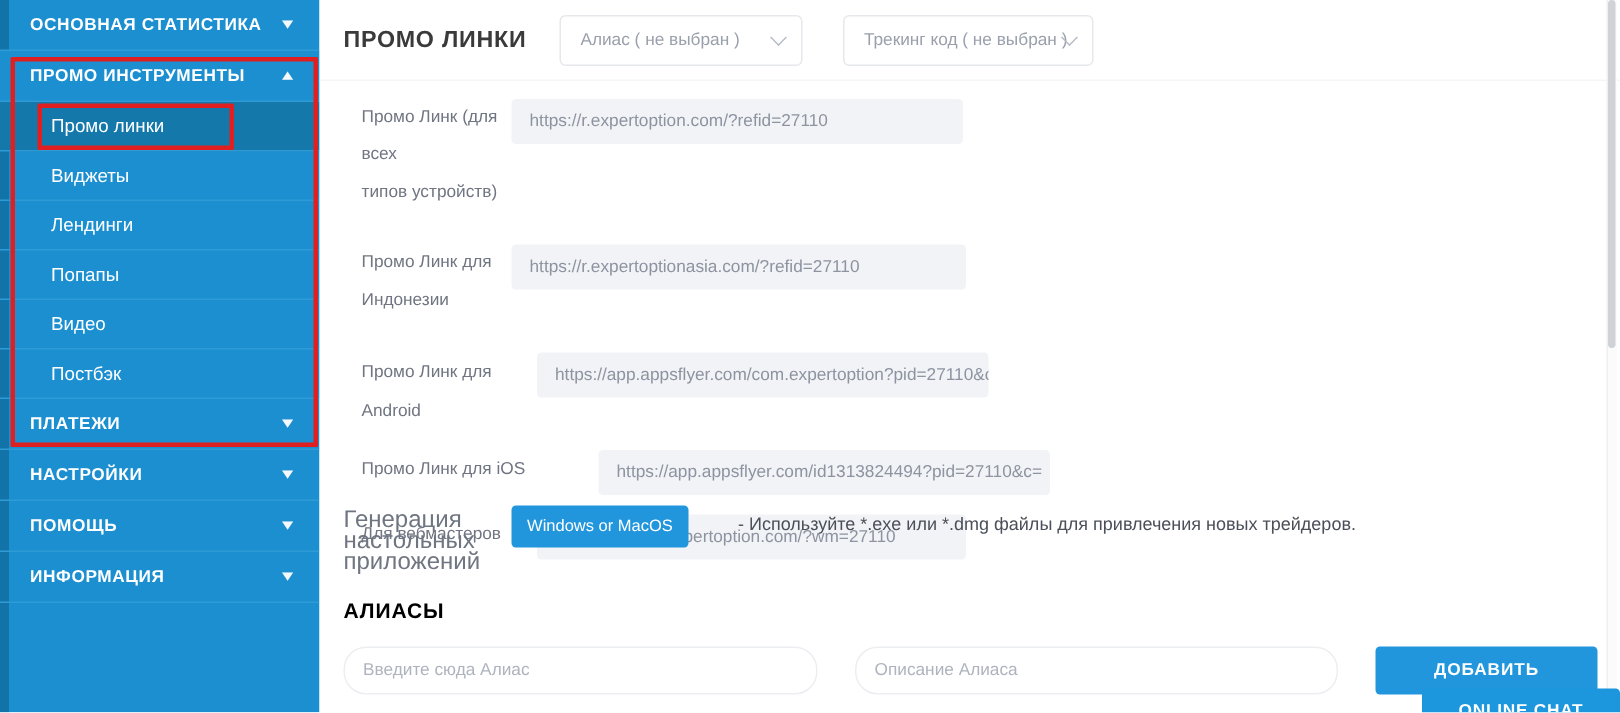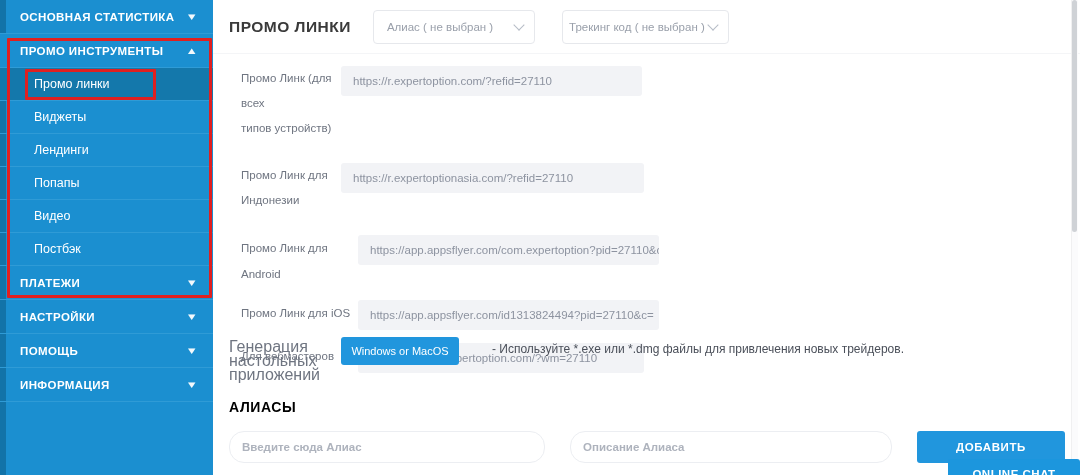--- a/index.html
+++ b/index.html
@@ -139,21 +139,21 @@
     right: 11px;
     top: 50%;
     margin-top: -4px;
     width: 8px; height: 8px;
     border-right: 1.6px solid #b6bcc6;
     border-bottom: 1.6px solid #b6bcc6;
     transform: rotate(45deg);
     margin-top: -6px;
   }
   #select-alias { width: 162px; }
-  #select-tracking { width: 167px; justify-content: center; }
+  #select-tracking { width: 167px; }
 
   
   #link-rows {
     position: absolute;
     left: 0; top: 66px;
     width: 867px;
   }
   .link-row {
     position: relative;
     display: flex;
@@ -247,21 +247,20 @@
     height: 32px;
     border: 1px solid #eceef2;
     border-radius: 15px;
     background: #ffffff;
     display: flex;
     align-items: center;
     padding: 0 12px;
     font-size: 11.5px;
     color: #aeb3bd;
     cursor: text;
-    font-weight: bold;
   }
   #alias-name-input { width: 316px; }
   #alias-desc-input { width: 322px; margin-left: 25px; }
   #btn-add {
     width: 148px; height: 32px;
     margin-left: 25px;
     background: #2196dd;
     border: none;
     border-radius: 3px;
     color: #ffffff;
@@ -400,21 +399,21 @@
         <div class="link-label">Промо Линк для
 Индонезии</div>
         <div class="link-field lf-w303">https://r.expertoptionasia.com/?refid=27110</div>
       </div>
 
       <div class="link-row" style="margin-bottom:13px;">
         <div class="link-label" style="width:145px;min-width:145px;">Промо Линк для Android</div>
         <div class="link-field lf-w300">https://app.appsflyer.com/com.expertoption?pid=27110&amp;c=</div>
       </div>
 
-      <div class="link-row" style="margin-bottom:13px;">
+      <div class="link-row" style="margin-bottom:13px;gap:41px;">
         <div class="link-label" style="width:145px;min-width:145px;">Промо Линк для iOS</div>
         <div class="link-field lf-w300">https://app.appsflyer.com/id1313824494?pid=27110&amp;c=</div>
       </div>
 
       <div class="link-row">
         <div class="link-label" style="width:145px;min-width:145px;">Для вебмастеров</div>
         <div class="link-field lf-w286">https://partner.expertoption.com/?wm=27110</div>
       </div>
 
     </div>

